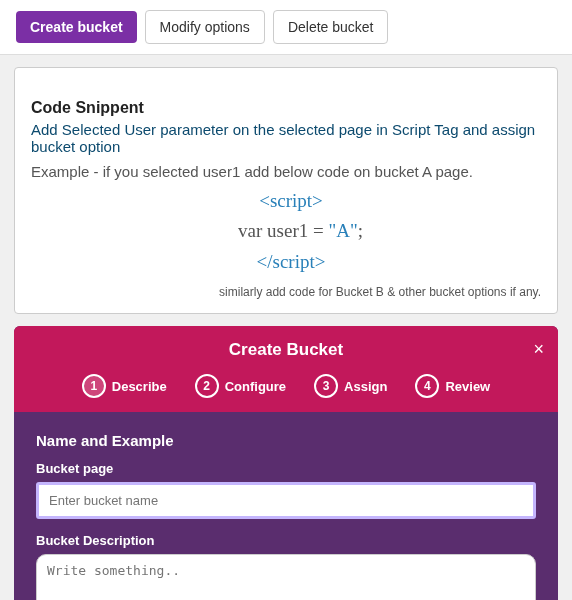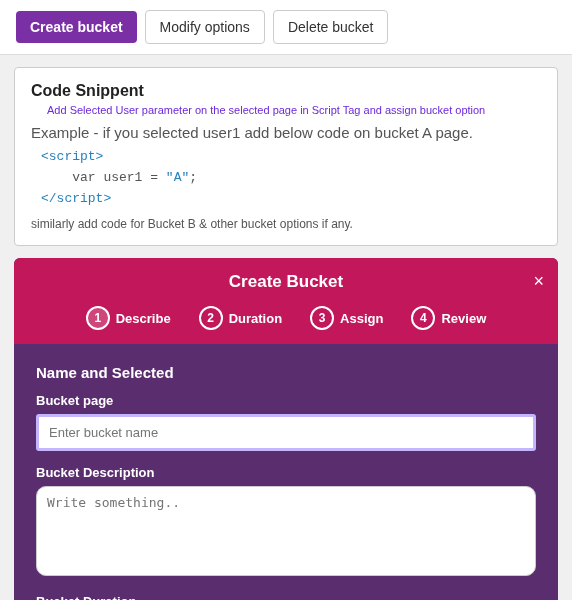--- a/index.html
+++ b/index.html
@@ -45,45 +45,47 @@
       border: 1px solid #ccc;
       margin: 12px 14px;
       padding: 14px 16px;
       border-radius: 4px;
     }
     .code-snippet-panel h2 {
       font-size: 16px;
       font-weight: bold;
       color: #222;
       margin-bottom: 4px;
+      margin-top: 17px;
     }
     .code-snippet-panel .subtitle {
-      font-size: 11px;
-      color: #6d28d9;
+      font-size: 15px;
+      color: #0c4a6e;
       margin-bottom: 8px;
-      margin-left: 16px;
     }
     .code-snippet-panel .example-label {
       font-size: 15px;
       color: #555;
       margin-bottom: 6px;
     }
     .code-block {
-      font-family: Liberation Mono, monospace;
-      font-size: 13px;
+      font-family: Liberation Serif, serif;
+      font-size: 19px;
       color: #555;
       padding-left: 10px;
       margin-bottom: 8px;
       line-height: 1.6;
+      text-align: center;
     }
     .code-block .tag { color: #2980b9; }
     .code-block .string { color: #2980b9; }
     .code-snippet-panel .note {
       font-size: 12px;
       color: #555;
+      text-align: right;
     }
 
     
     .modal-container {
       background: #5a2d6e;
       margin: 0 14px 14px 14px;
       border-radius: 6px;
       overflow: hidden;
     }
     .modal-header {
@@ -211,34 +213,34 @@
   <div class="modal-header">
     <button class="modal-close">×</button>
     <div class="modal-title">Create Bucket</div>
     <div class="steps-row">
       <div class="step step-active">
         <div class="step-circle">1</div>
         <span>Describe</span>
       </div>
       <div class="step">
         <div class="step-circle">2</div>
-        <span>Duration</span>
+        <span>Configure</span>
       </div>
       <div class="step">
         <div class="step-circle">3</div>
         <span>Assign</span>
       </div>
       <div class="step">
         <div class="step-circle">4</div>
         <span>Review</span>
       </div>
     </div>
   </div>
   <div class="modal-body">
-    <div class="section-title">Name and Selected</div>
+    <div class="section-title">Name and Example</div>
     <label class="field-label">Bucket page</label>
     <input class="field-input" type="text" placeholder="Enter bucket name" style="">
     <label class="field-label">Bucket Description</label>
     <textarea class="field-textarea" placeholder="Write something.." style=""></textarea>
     <label class="field-label">Bucket Duration</label>
     
   </div>
 </div>
 
 </body></html>

